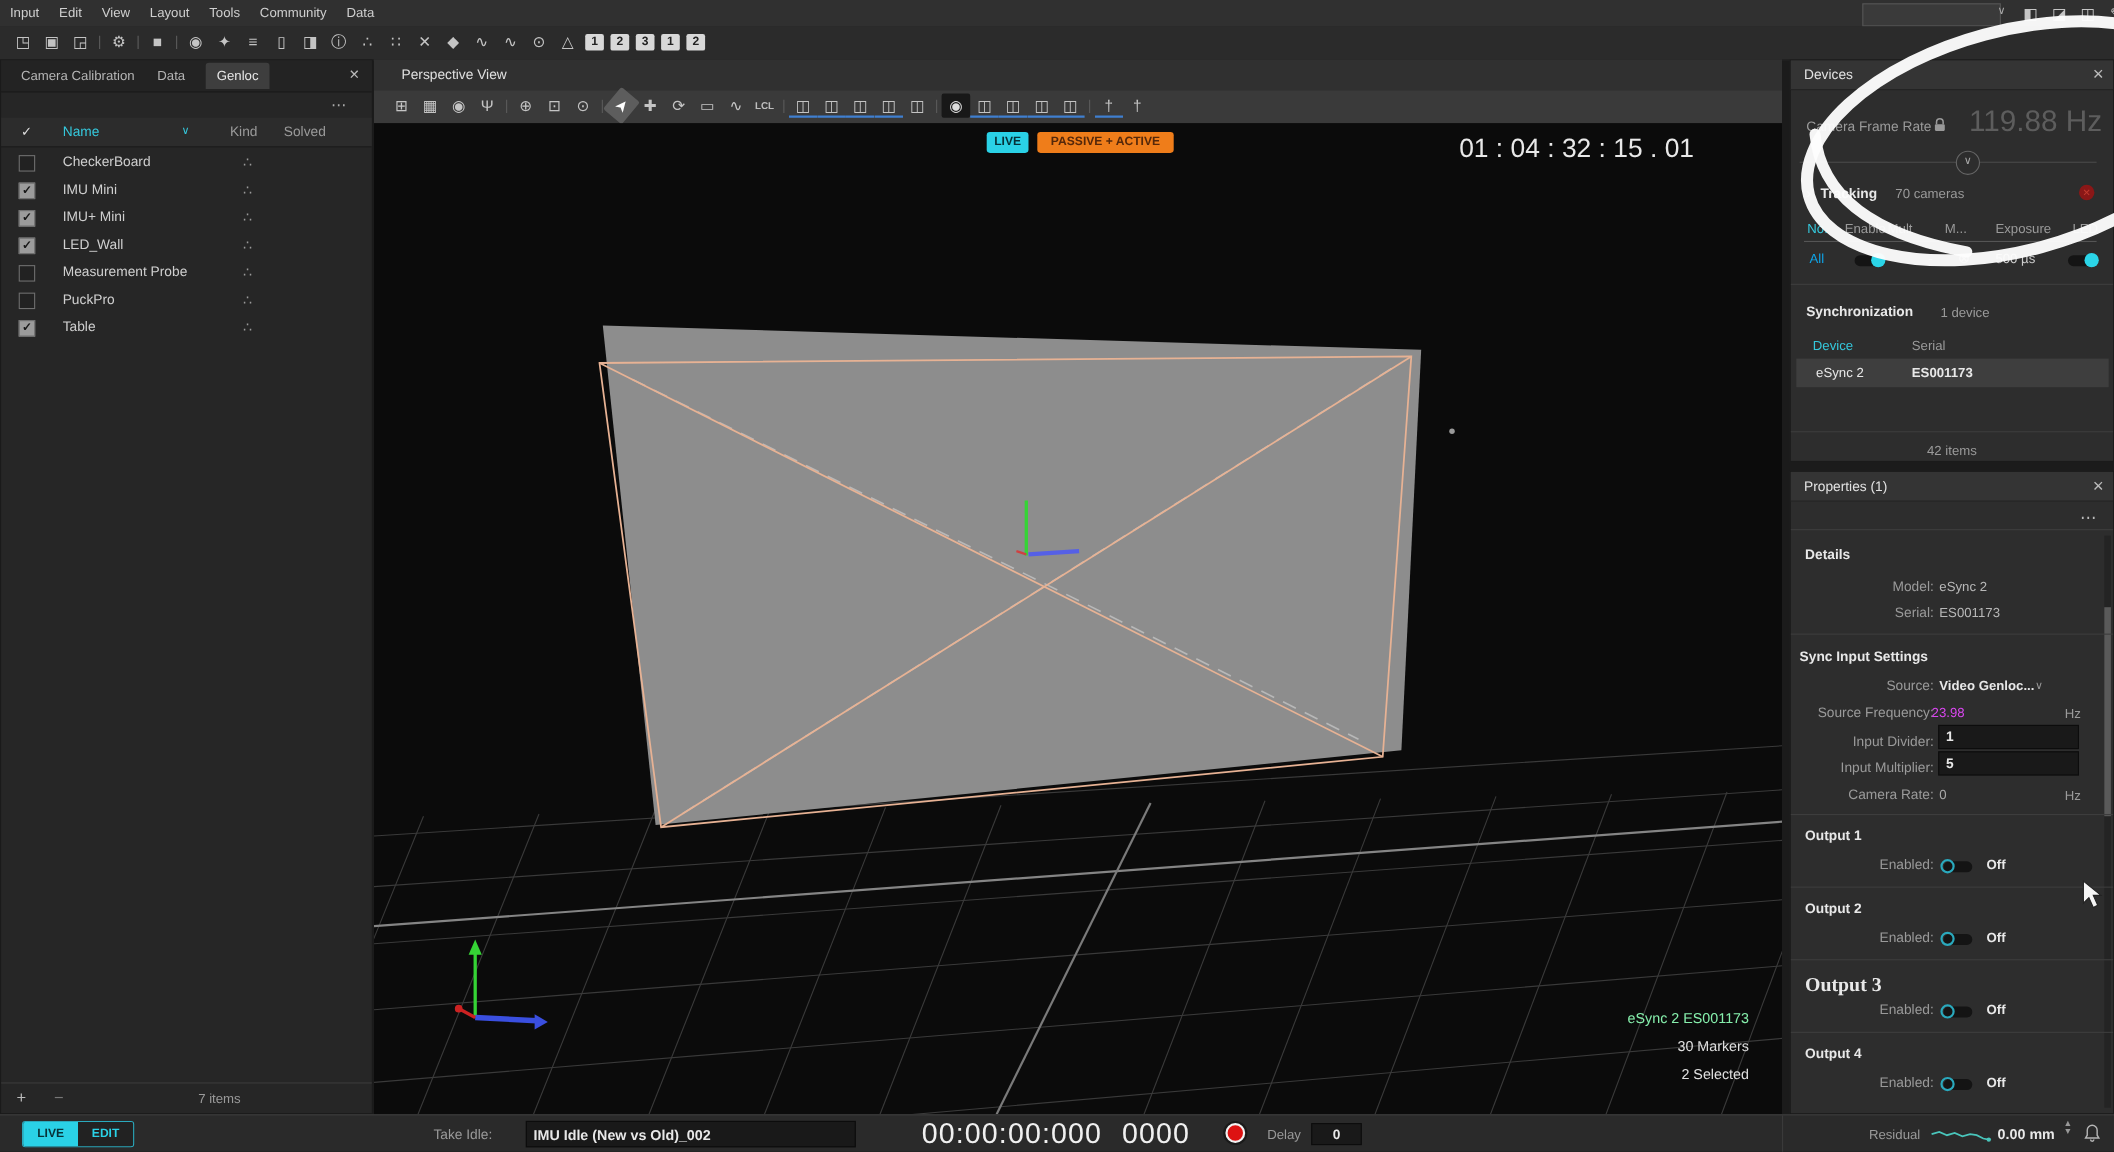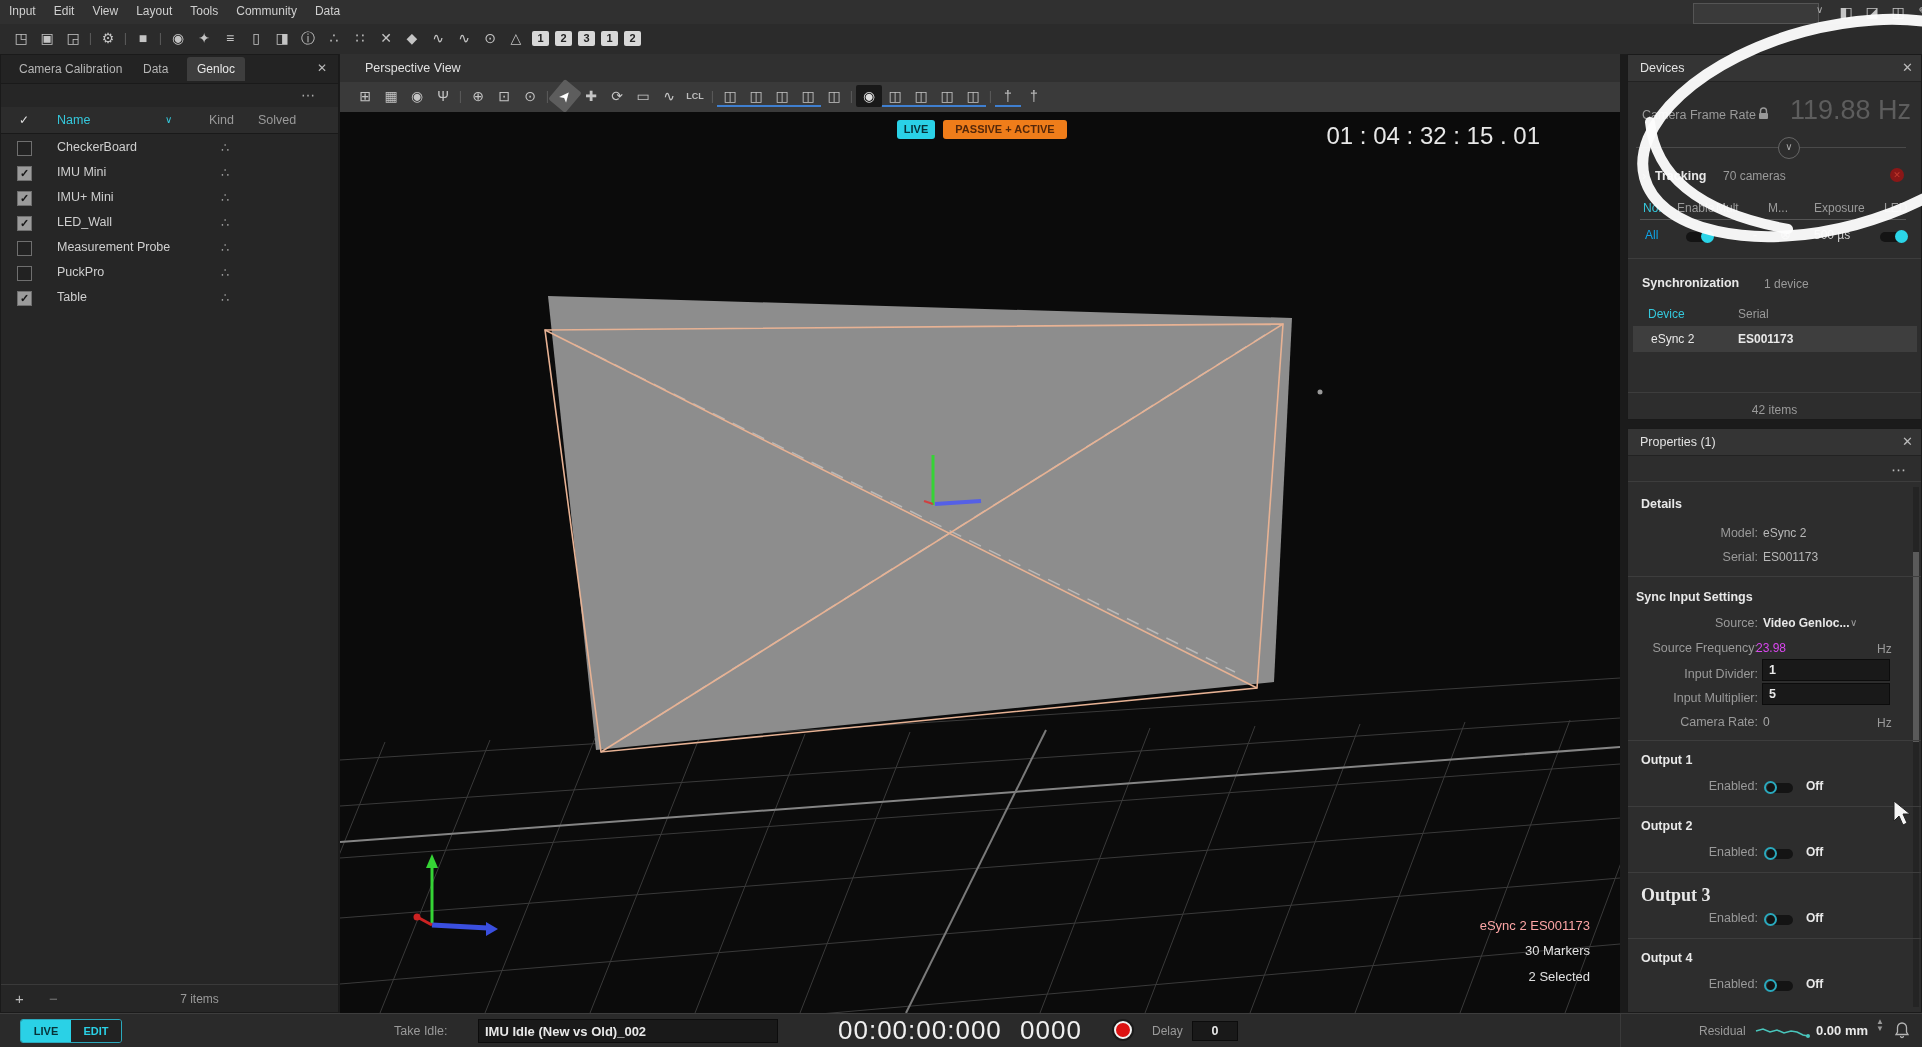--- a/index.html
+++ b/index.html
@@ -247,21 +247,21 @@
     <line x1="92" y1="813" x2="79" y2="806" stroke="#cc2222" stroke-width="3"></line>
     <circle cx="77" cy="805" r="3.5" fill="#cc2222"></circle>
   </svg>
 </div>
 
 <div class="abs" style="left:897px;top:120px;width:38px;height:19px;background:#2ad1e6;border-radius:3px;color:#063138;
      font-weight:bold;font-size:11px;text-align:center;line-height:19px;">LIVE</div>
 <div class="abs" style="left:943px;top:120px;width:124px;height:19px;background:#ef7d1a;border-radius:3px;color:#55280a;
      font-weight:bold;font-size:11px;text-align:center;line-height:19px;">PASSIVE + ACTIVE</div>
 <div class="abs" style="left:1310px;top:122px;width:230px;text-align:right;color:#e8e8e8;font-size:24px;">01 : 04 : 32 : 15 . 01</div>
-<div class="abs" style="left:1200px;top:918px;width:390px;text-align:right;color:#fca5a5;font-size:13px;">eSync 2 ES001173</div>
+<div class="abs" style="left:1200px;top:918px;width:390px;text-align:right;color:#86efac;font-size:13px;">eSync 2 ES001173</div>
 <div class="abs" style="left:1200px;top:943px;width:390px;text-align:right;color:#e0e0e0;font-size:13px;">30 Markers</div>
 <div class="abs" style="left:1200px;top:969px;width:390px;text-align:right;color:#e0e0e0;font-size:13px;">2 Selected</div>
 
 <div class="panel" style="left:1627px;top:54px;width:295px;height:366px;">
   <div class="phead">
       <span class="ptitle">Devices</span>
     <span class="pclose">✕</span>
     </div>
   <span class="abs dim" style="left:14px;top:53px;font-size:12.5px;">Camera Frame Rate</span>
   <svg class="abs" style="left:130px;top:52px;" width="11" height="13">

